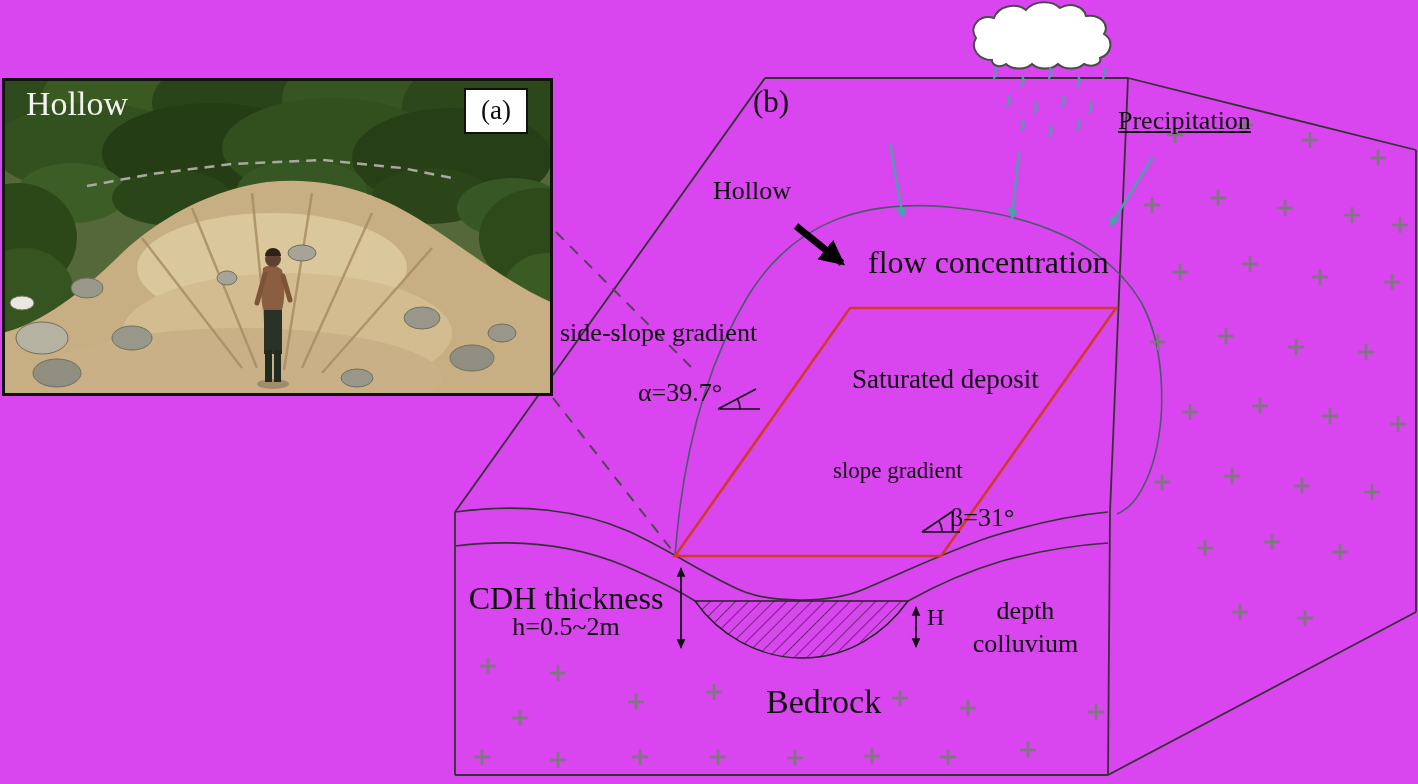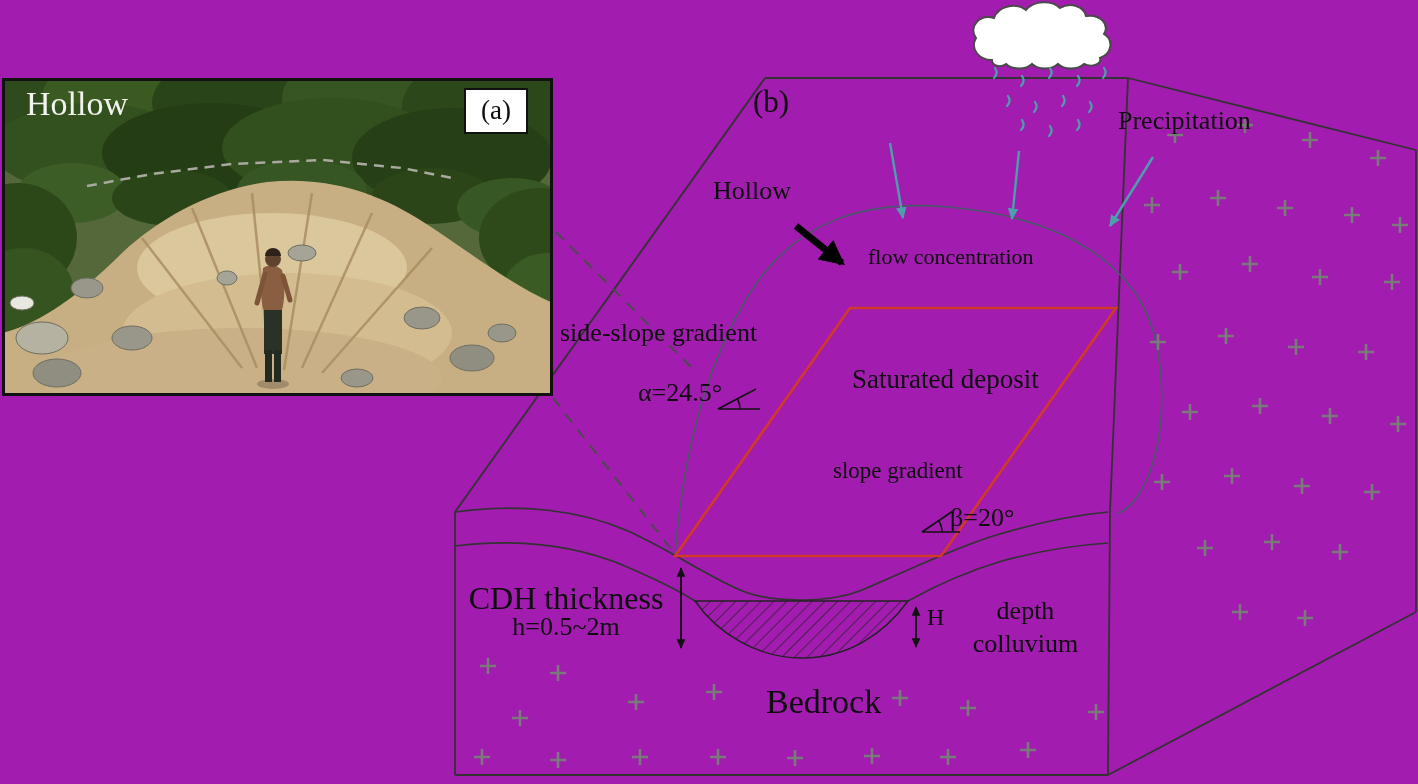--- a/index.html
+++ b/index.html
@@ -1,29 +1,29 @@
 <!DOCTYPE html>
 <html><head>
 <meta charset="utf-8">
 <style>
   html,body{margin:0;padding:0;background:#fff;}
-  #canvas{position:relative;width:1418px;height:784px;background:#a21caf;overflow:hidden;
+  #canvas{position:relative;width:1418px;height:784px;background:#d946ef;overflow:hidden;
           font-family:"Liberation Serif",serif;}
   #diagram-svg{position:absolute;left:0;top:0;z-index:1;}
   #photo-wrap{position:absolute;left:2px;top:78px;width:551px;height:318px;z-index:2;}
   .lbl{position:absolute;z-index:3;color:#0d0d0d;white-space:nowrap;
        font-family:"Liberation Serif",serif;line-height:1.15;}
   .center{text-align:center;}
   #photo-hollow{left:26px;top:84px;font-size:34px;color:#f2f2ef;z-index:4;}
   #panel-a{left:464px;top:88px;width:60px;height:42px;background:#fff;border:2px solid #111;
            display:flex;align-items:center;justify-content:center;font-size:27px;z-index:4;}
   #panel-b{left:753px;top:84px;font-size:31px;}
-  #precipitation{left:1118px;top:106px;font-size:26px;}
+  #precipitation{left:1118px;top:106px;font-size:26px;text-decoration:underline;}
   #hollow-b{left:713px;top:176px;font-size:26px;}
-  #flow-conc{left:868px;top:244px;font-size:22px;}
+  #flow-conc{left:868px;top:244px;font-size:32px;}
   #side-slope{left:560px;top:318px;font-size:26px;font-family:Liberation Serif, serif;}
   #alpha{left:638px;top:378px;font-size:26px;}
   #colluvium{left:852px;top:364px;font-size:27px;}
   #slope-grad{left:833px;top:458px;font-size:23px;}
   #beta{left:950px;top:503px;font-size:26px;}
   #cdh1{left:460px;top:580px;width:212px;font-size:32px;}
   #cdh2{left:460px;top:612px;width:212px;font-size:26px;}
   #h-sym{left:927px;top:604px;font-size:24px;}
   #saturated{left:943px;top:594px;width:165px;font-size:26px;line-height:33px;}
   #bedrock{left:726px;top:682px;font-size:34px;margin-left:40px;}
@@ -242,24 +242,24 @@
     </svg>
   </div>
 
   <div class="lbl" id="photo-hollow">Hollow</div>
   <div class="lbl" id="panel-a">(a)</div>
   <div class="lbl" id="panel-b">(b)</div>
   <div class="lbl" id="precipitation">Precipitation</div>
   <div class="lbl" id="hollow-b">Hollow</div>
   <div class="lbl" id="flow-conc">flow concentration</div>
   <div class="lbl" id="side-slope">side-slope gradient</div>
-  <div class="lbl" id="alpha">α=24.5°</div>
+  <div class="lbl" id="alpha">α=39.7°</div>
   <div class="lbl" id="colluvium">Saturated deposit</div>
   <div class="lbl" id="slope-grad">slope gradient</div>
-  <div class="lbl" id="beta">β=20°</div>
+  <div class="lbl" id="beta">β=31°</div>
   <div class="lbl center" id="cdh1">CDH thickness</div>
   <div class="lbl center" id="cdh2">h=0.5~2m</div>
   <div class="lbl" id="h-sym">H</div>
   <div class="lbl center" id="saturated">
     <div>depth</div>
     <div>colluvium</div>
   </div>
   <div class="lbl" id="bedrock">Bedrock</div>
 
 </div>

